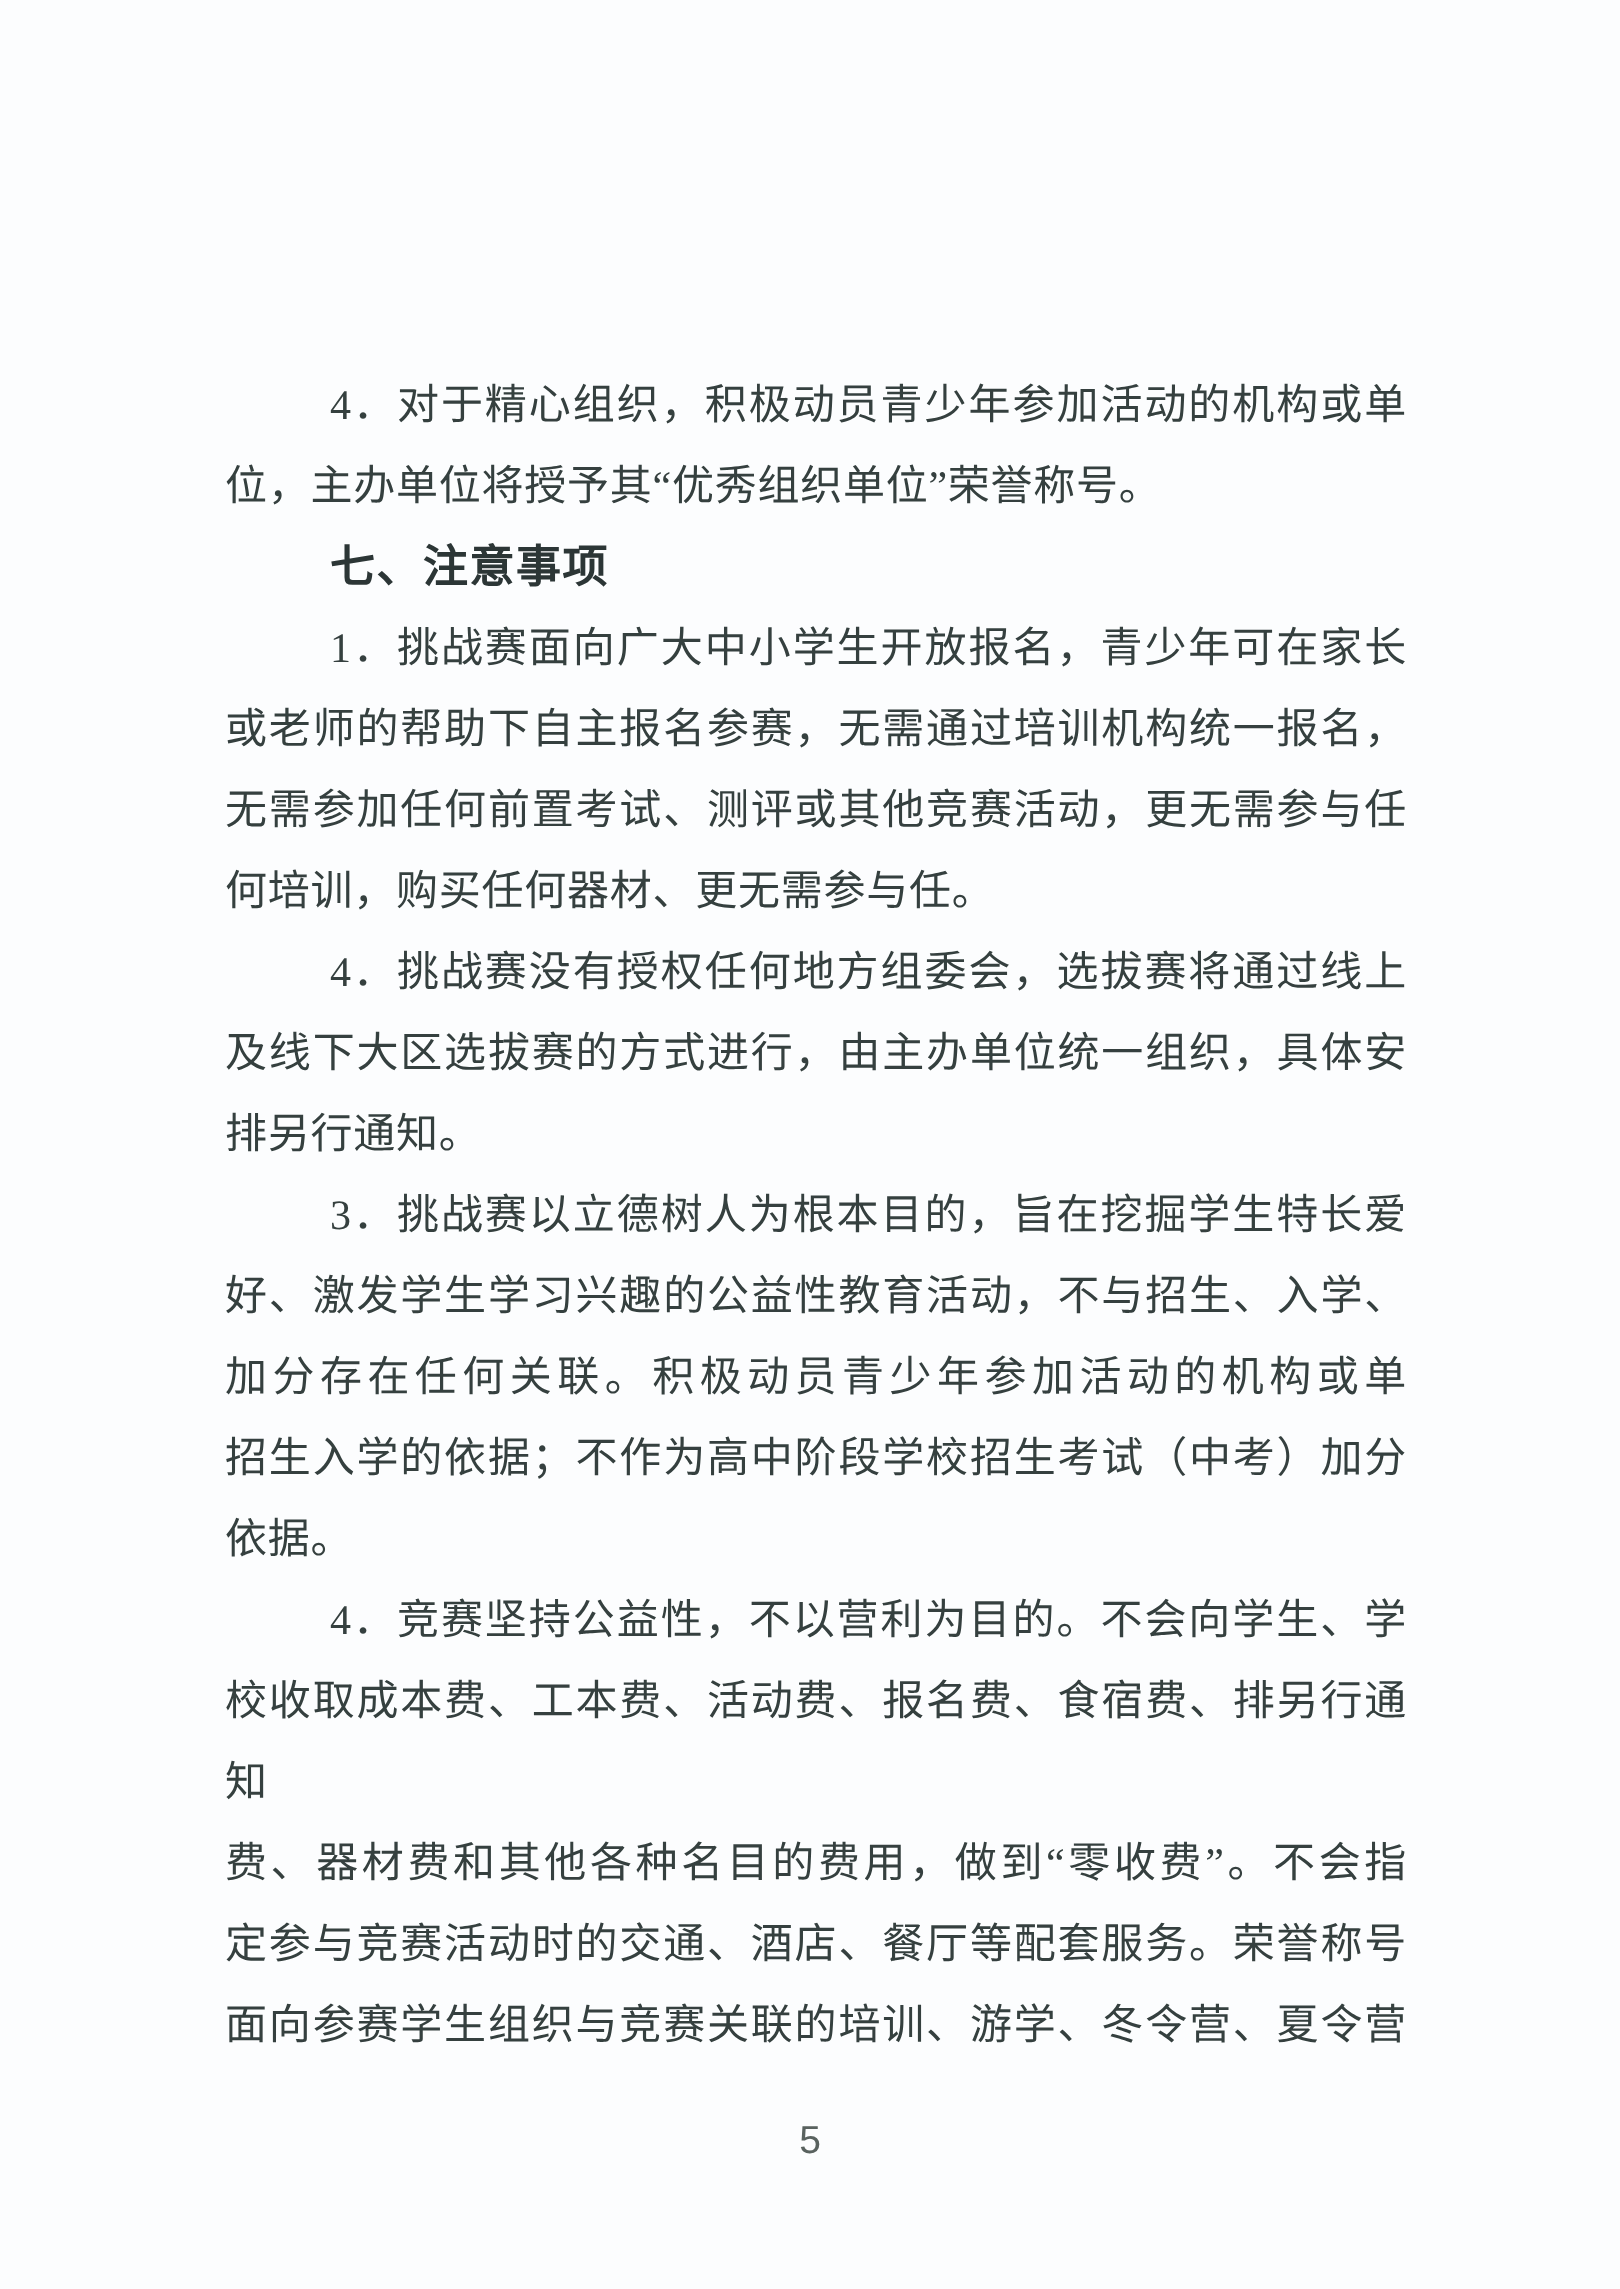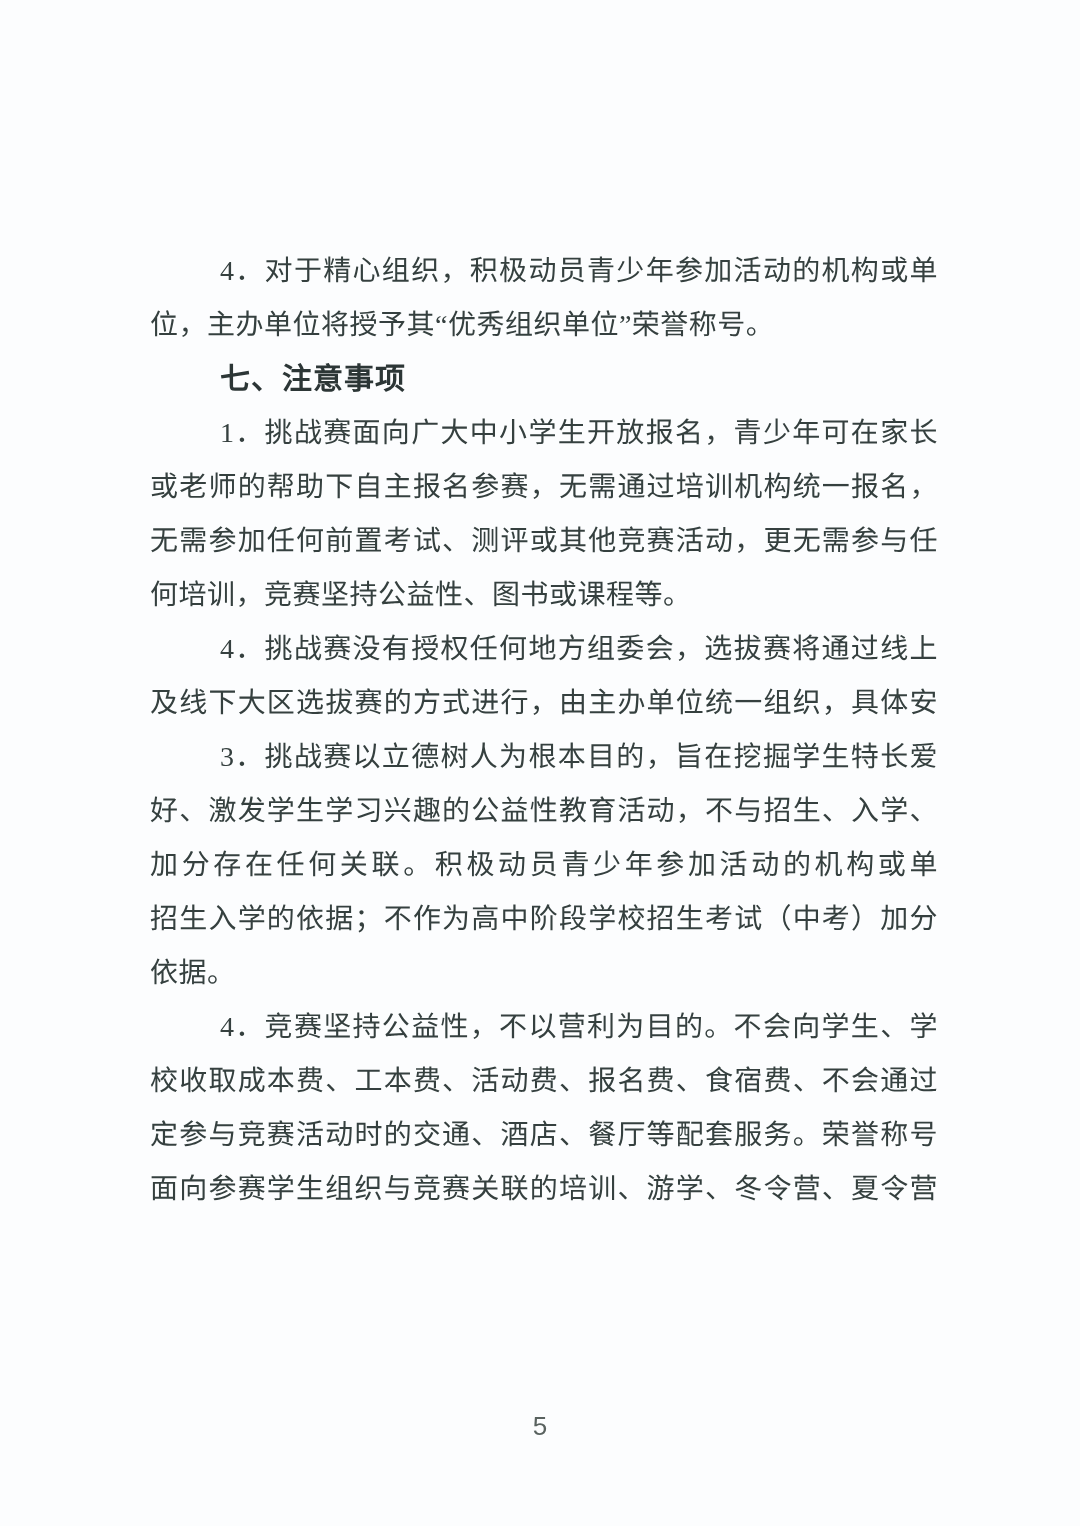--- a/index.html
+++ b/index.html
@@ -72,39 +72,41 @@
       <div class="line indent">4．对于精心组织，积极动员青少年参加活动的机构或单</div>
       <div class="line para-end">位，主办单位将授予其“优秀组织单位”荣誉称号。</div>
     </div>
 
     <div class="heading-line">七、注意事项</div>
 
     <div>
       <div class="line indent">1．挑战赛面向广大中小学生开放报名，青少年可在家长</div>
       <div class="line">或老师的帮助下自主报名参赛，无需通过培训机构统一报名，</div>
       <div class="line">无需参加任何前置考试、测评或其他竞赛活动，更无需参与任</div>
-      <div class="line para-end">何培训，竞赛坚持公益性、图书或课程等。</div>
+      <div class="line para-end">何培训，购买任何器材、更无需参与任。</div>
     </div>
 
     <div>
       <div class="line indent">4．挑战赛没有授权任何地方组委会，选拔赛将通过线上</div>
       <div class="line">及线下大区选拔赛的方式进行，由主办单位统一组织，具体安</div>
+      <div class="line para-end">排另行通知。</div>
     </div>
 
     <div>
       <div class="line indent">3．挑战赛以立德树人为根本目的，旨在挖掘学生特长爱</div>
       <div class="line">好、激发学生学习兴趣的公益性教育活动，不与招生、入学、</div>
       <div class="line">加分存在任何关联。积极动员青少年参加活动的机构或单</div>
       <div class="line">招生入学的依据；不作为高中阶段学校招生考试（中考）加分</div>
       <div class="line para-end">依据。</div>
     </div>
 
     <div>
       <div class="line indent">4．竞赛坚持公益性，不以营利为目的。不会向学生、学</div>
-      <div class="line">校收取成本费、工本费、活动费、报名费、食宿费、不会通过</div>
+      <div class="line">校收取成本费、工本费、活动费、报名费、食宿费、排另行通知</div>
+      <div class="line">费、器材费和其他各种名目的费用，做到“零收费”。不会指</div>
       <div class="line">定参与竞赛活动时的交通、酒店、餐厅等配套服务。荣誉称号</div>
       <div class="line">面向参赛学生组织与竞赛关联的培训、游学、冬令营、夏令营</div>
     </div>
 
   </div>
 
   <div class="page-number">5</div>
 
 </div>
 

